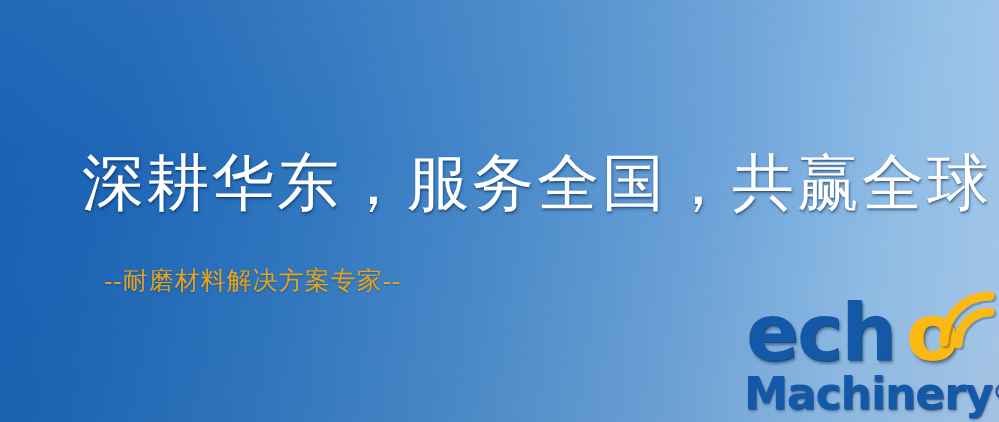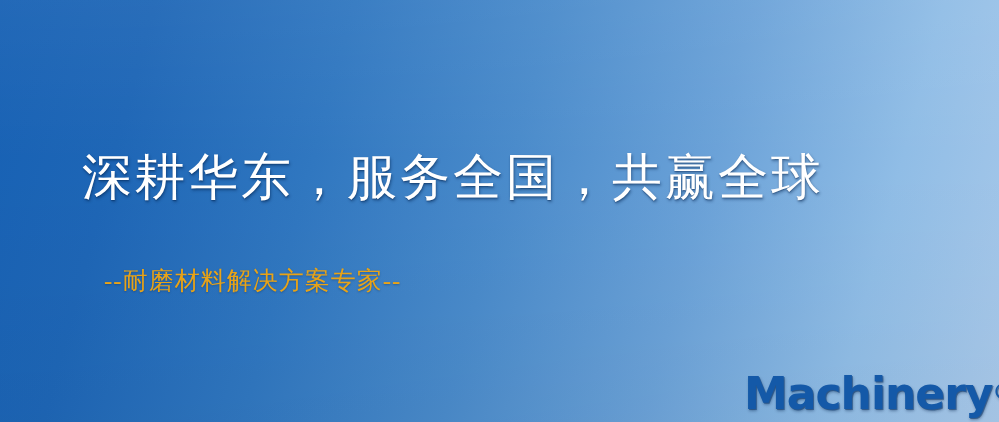--- a/index.html
+++ b/index.html
@@ -38,21 +38,21 @@
         rgba(0,0,0,0.03) 100%);
     pointer-events: none;
   }
 
   
   #headline {
     position: absolute;
     left: 82px;
     top: 152px;
     font-family: "Liberation Serif", "DejaVu Serif", serif;
-    font-size: 50px;
+    font-size: 62px;
     line-height: 1;
     color: #ffffff;
     letter-spacing: 3px;
     white-space: nowrap;
     text-shadow:
       1px 2px 3px rgba(0,35,80,0.45),
       0 1px 1px rgba(0,30,70,0.35);
   }
 
   
@@ -152,20 +152,36 @@
 <div id="banner">
 
   <div id="banner-sheen"></div>
 
   <div id="headline">深耕华东，服务全国，共赢全球</div>
 
   <div id="subtitle">--耐磨材料解决方案专家--</div>
 
   <div id="logo">
 
+    <div id="logo-echo-row">
+
+      <span id="logo-echo-ec">ech</span>
+
+      <span id="logo-echo-o">o</span>
+
+      <svg id="logo-waves" viewBox="0 0 70 62">
+        <g fill="none" stroke="#fdb913" stroke-linecap="round">
+          <path d="M8 54 A 46 46 0 0 1 54 8" stroke-width="9" transform="translate(2,2)" stroke="rgba(0,30,70,0.28)"></path>
+          <path d="M22 56 A 32 32 0 0 1 54 24" stroke-width="9" transform="translate(2,2)" stroke="rgba(0,30,70,0.28)"></path>
+          <path d="M8 54 A 46 46 0 0 1 54 8" stroke-width="9"></path>
+          <path d="M22 56 A 32 32 0 0 1 54 24" stroke-width="9"></path>
+        </g>
+      </svg>
+
+    </div>
 
     <div id="logo-machinery">
       <span>Machinery</span><span id="logo-reg">®</span>
     </div>
 
   </div>
 
 </div>
 
 </body></html>

